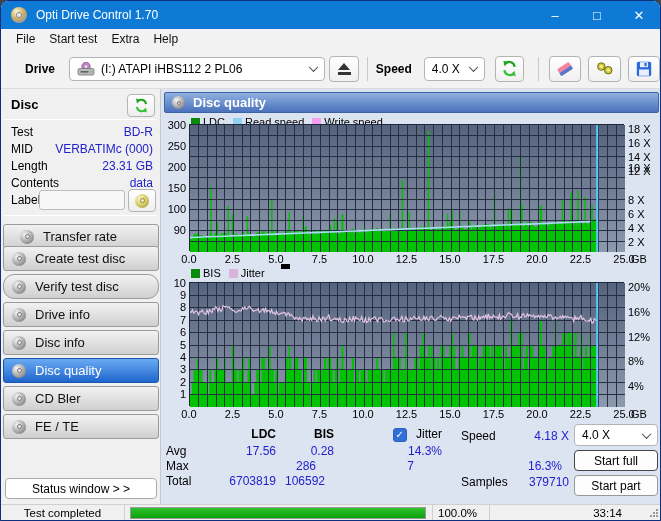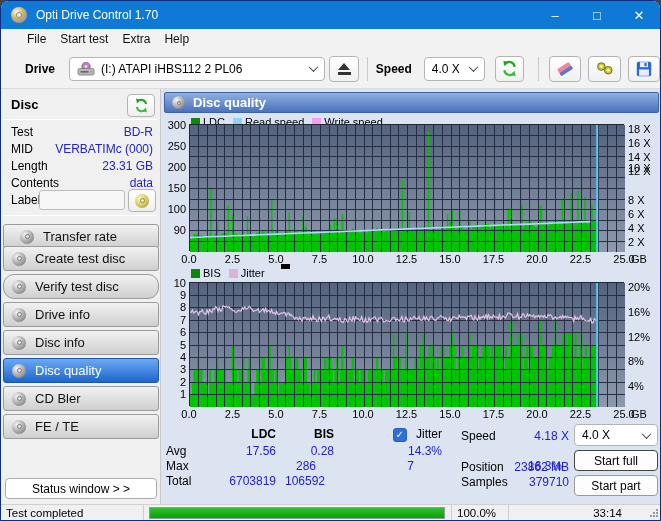--- a/index.html
+++ b/index.html
@@ -12,21 +12,21 @@
              display:flex; align-items:center; color:#fff; }
   .title-disc{ width:16px; height:16px; border-radius:50%; margin-left:10px; position:relative;
                background:radial-gradient(circle at 35% 30%, #fdf6d8, #cfae62 45%, #9c9c9c 75%, #777); }
   .title-disc::after{ content:''; position:absolute; inset:5px; border-radius:50%; background:#e9eef5; border:1px solid #888;}
   .title-text{ font-size:12px; margin-left:9px; }
   .win-controls{ margin-left:auto; display:flex; height:100%; }
   .win-btn{ width:42px; height:100%; display:flex; align-items:center; justify-content:center;
             font-size:13px; color:#fff; }
   
   .menubar{ position:absolute; left:0; top:28px; width:100%; height:20px; background:#f2f2f2;
-            display:flex; align-items:center; font-size:12px; color:#111; padding-left:19px;}
+            display:flex; align-items:center; font-size:12px; color:#111; padding-left:8px;}
   .menu-item{ padding:2px 7px; }
   
   .toolbar{ position:absolute; left:0; top:48px; width:100%; height:40px; background:#f2f2f2;
             border-bottom:1px solid #dcdcdc; display:flex; align-items:center; font-size:12px; }
   .tb-label{ font-weight:bold; color:#000; }
   .combo{ height:24px; background:#fff; border:1px solid #b4b4b4; border-radius:4px;
           display:flex; align-items:center; padding:0 7px; gap:6px; }
   .chev{ width:7px; height:7px; border-right:1.4px solid #444; border-bottom:1.4px solid #444;
          transform:rotate(45deg) translate(-1px,-1px); margin-left:auto; }
   .tb-btn{ height:26px; background:linear-gradient(#ffffff,#f0f0f0); border:1px solid #b4b4b4;
@@ -1045,40 +1045,36 @@
       <div class="srow" style="left:5px; top:55px;">
         <span class="scell" style="width:50px;">Total</span>
         <span class="scell num" style="width:60px; text-align:right;">6703819</span>
         <span class="scell num" style="width:58px; text-align:center;">106592</span>
       </div>
 
       <div class="srow" style="left:300px; top:10px;">
         <span class="scell" style="width:52px;">Speed</span>
         <span class="scell num" style="width:56px; text-align:right;">4.18 X</span>
       </div>
-      <div class="srow" style="left:300px; top:41px;">
-        <span class="scell" style="width:52px;">Position</span>
-        <span class="scell num" style="width:56px; text-align:right;">23862 MB</span>
-      </div>
       <div class="srow" style="left:300px; top:56px;">
         <span class="scell" style="width:52px;">Samples</span>
         <span class="scell num" style="width:56px; text-align:right;">379710</span>
       </div>
 
       <div class="combo sel-box" style="top:5px;">
         <span>4.0 X</span>
         <span class="chev"></span>
       </div>
       <div class="btn default" style="top:31px;">Start full</div>
       <div class="btn" style="top:56px;">Start part</div>
     </div>
   </div>
 
   <div class="statusbar">
-    <div class="sb-sec" style="width:143px;">
+    <div class="sb-sec" style="width:124px;justify-content:center;">
         <span>Test completed</span>
       </div>
     <div class="sb-sec" style="width:308px;">
       <div class="progress-track">
         <div class="progress-fill" id="progress-fill" style="width: 100%;"></div>
       </div>
     </div>
     <div class="sb-sec" style="width:57px;">
         <span>100.0%</span>
       </div>

